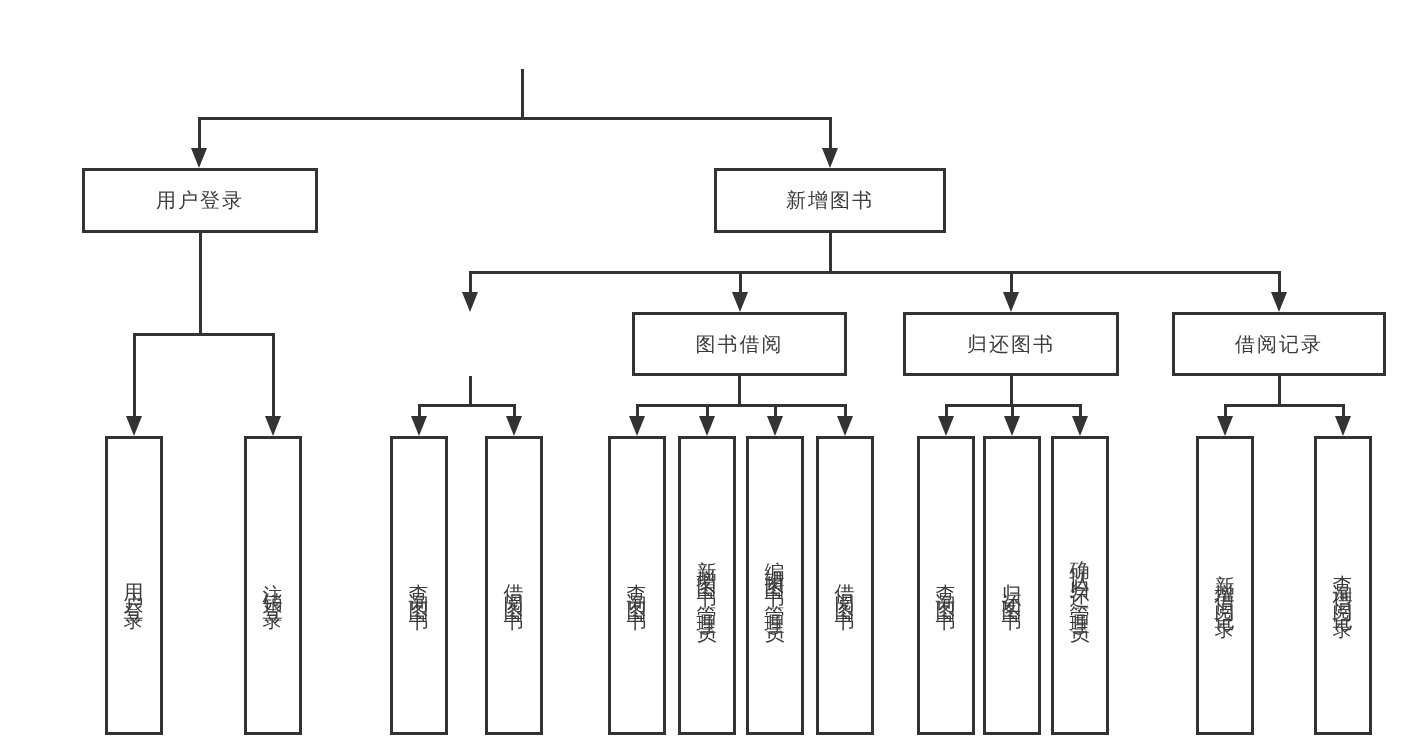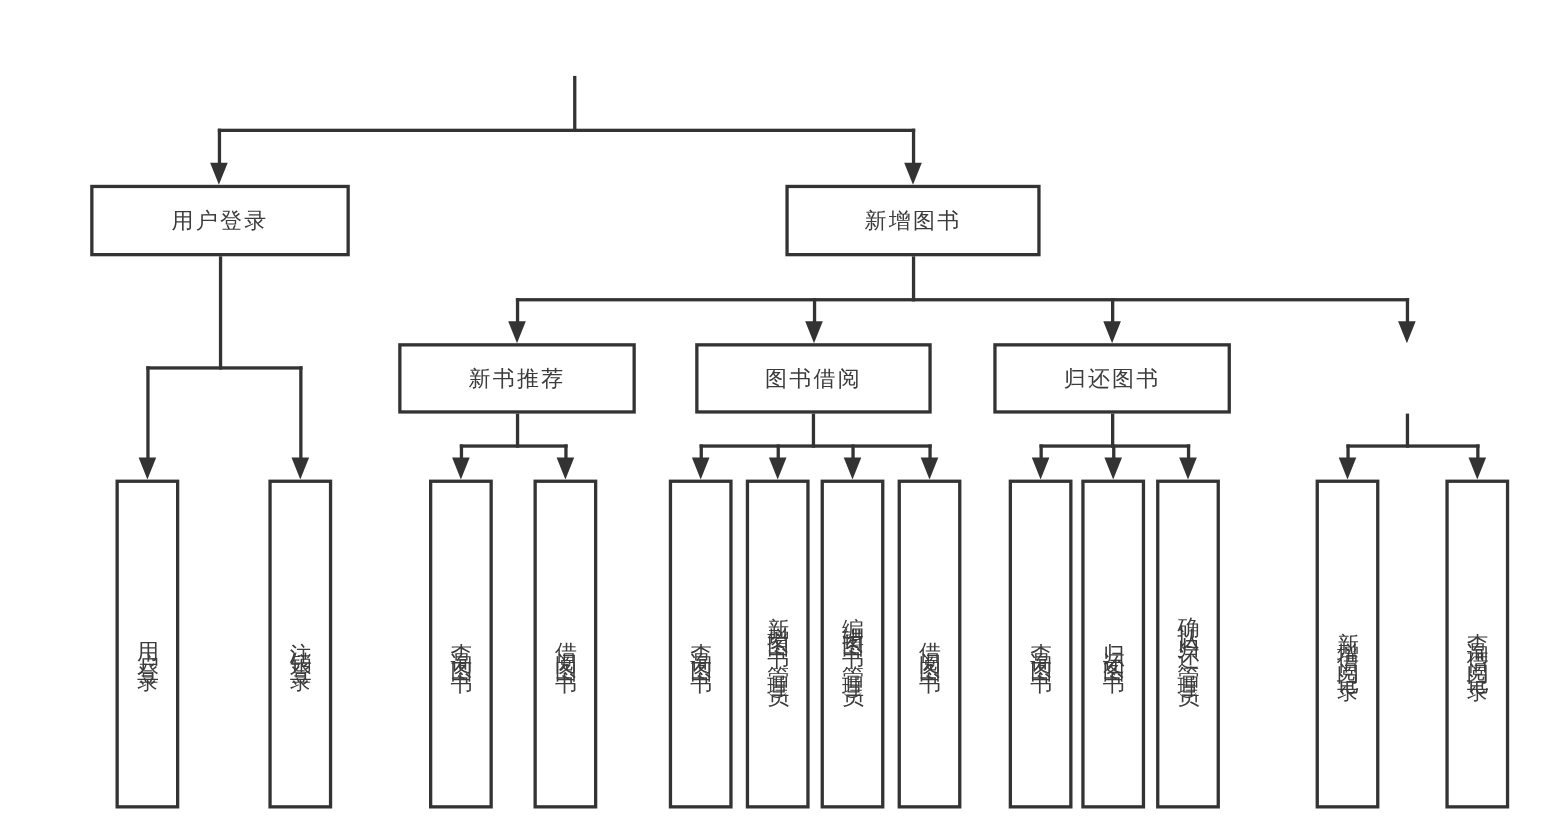--- a/index.html
+++ b/index.html
@@ -68,28 +68,28 @@
   <div class="hline" style="left:468.5px;top:271px;width:812px;"></div>
   <div class="vline" style="left:468.5px;top:271px;height:25px;"></div>
   <div class="arr" style="left:461.5px;top:292px;"></div>
   <div class="vline" style="left:738.5px;top:271px;height:25px;"></div>
   <div class="arr" style="left:731.5px;top:292px;"></div>
   <div class="vline" style="left:1009.5px;top:271px;height:25px;"></div>
   <div class="arr" style="left:1002.5px;top:292px;"></div>
   <div class="vline" style="left:1277.5px;top:271px;height:25px;"></div>
   <div class="arr" style="left:1270.5px;top:292px;"></div>
 
-  <div class="box" style="left:362px;top:312px;width:216px;height:64px;">
-    <span class="lbl">新书推荐</span>
-  </div>
   <div class="box" style="left:632px;top:312px;width:215px;height:64px;">
     <span class="lbl">图书借阅</span>
   </div>
   <div class="box" style="left:903px;top:312px;width:216px;height:64px;">
     <span class="lbl">归还图书</span>
+  </div>
+  <div class="box" style="left:1172px;top:312px;width:214px;height:64px;">
+    <span class="lbl">借阅记录</span>
   </div>
 
   <div class="vline" style="left:468.5px;top:376px;height:31px;"></div>
   <div class="hline" style="left:417.5px;top:404px;width:98px;"></div>
   <div class="vline" style="left:417.5px;top:404px;height:16px;"></div>
   <div class="arr" style="left:410.5px;top:416px;"></div>
   <div class="vline" style="left:512.5px;top:404px;height:16px;"></div>
   <div class="arr" style="left:505.5px;top:416px;"></div>
 
   <div class="vline" style="left:738px;top:376px;height:31px;"></div>

